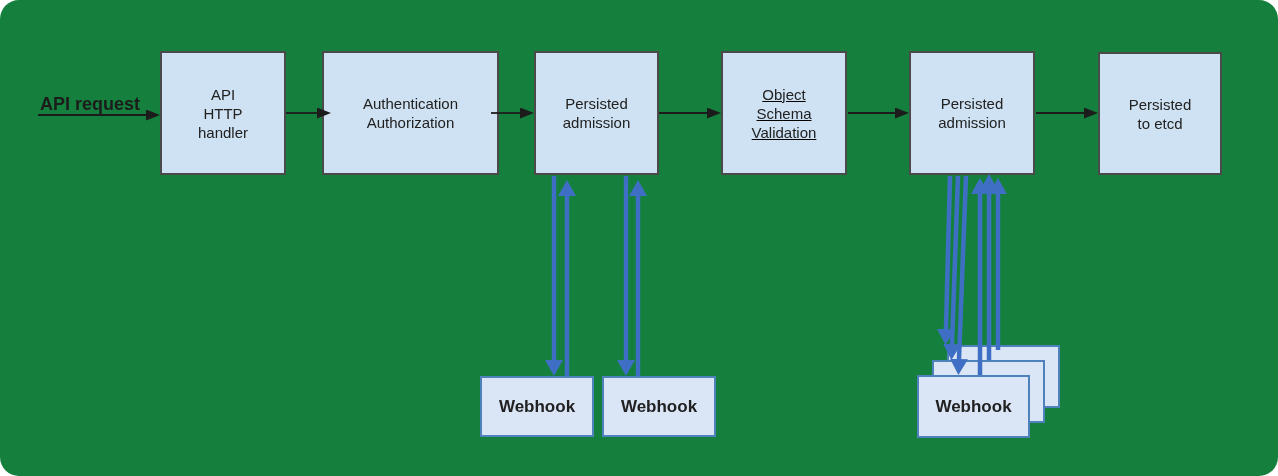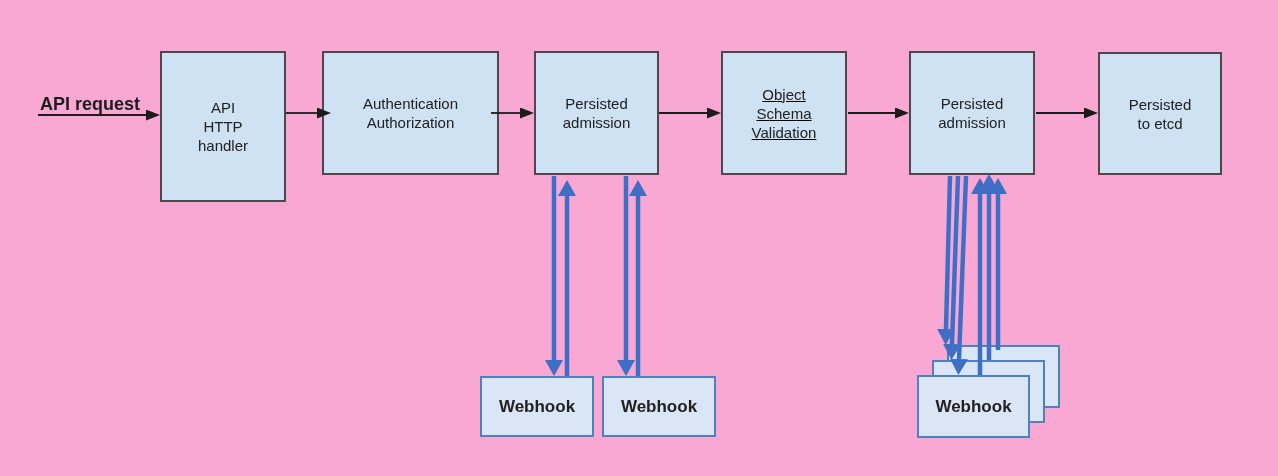--- a/index.html
+++ b/index.html
@@ -5,22 +5,23 @@
   html, body {
     margin: 0;
     padding: 0;
     background: #ffffff;
     font-family: "Liberation Sans", sans-serif;
   }
   .stage {
     position: relative;
     width: 1278px;
     height: 476px;
-    background: #f9a8d4;
+    background: #15803d;
     overflow: hidden;
+    border-radius: 19px;
   }
   .arrow-layer {
     position: absolute;
     left: 0; top: 0;
     width: 1278px;
     height: 476px;
     z-index: 2;
     pointer-events: none;
   }
   .node {
@@ -103,21 +104,21 @@
       <line x1="958" y1="176" x2="952" y2="344" marker-end="url(#bluehead)"></line>
       <line x1="966" y1="176" x2="959" y2="359" marker-end="url(#bluehead)"></line>
       <line x1="998" y1="350" x2="998" y2="194" marker-end="url(#bluehead)"></line>
       <line x1="989" y1="360" x2="989" y2="190" marker-end="url(#bluehead)"></line>
       <line x1="980" y1="375" x2="980" y2="194" marker-end="url(#bluehead)"></line>
     </g>
   </svg>
 
   <div class="api-request-label">API request</div>
 
-  <div class="node" style="left:160px; top:51px; width:126px; height:151px;">
+  <div class="node" style="left:160px; top:51px; width:126px; height:124px;">
     <div class="label">API
 HTTP
 handler</div>
   </div>
 
   <div class="node" style="left:322px; top:51px; width:177px; height:124px;">
     <div class="label">Authentication
 Authorization</div>
   </div>
 

